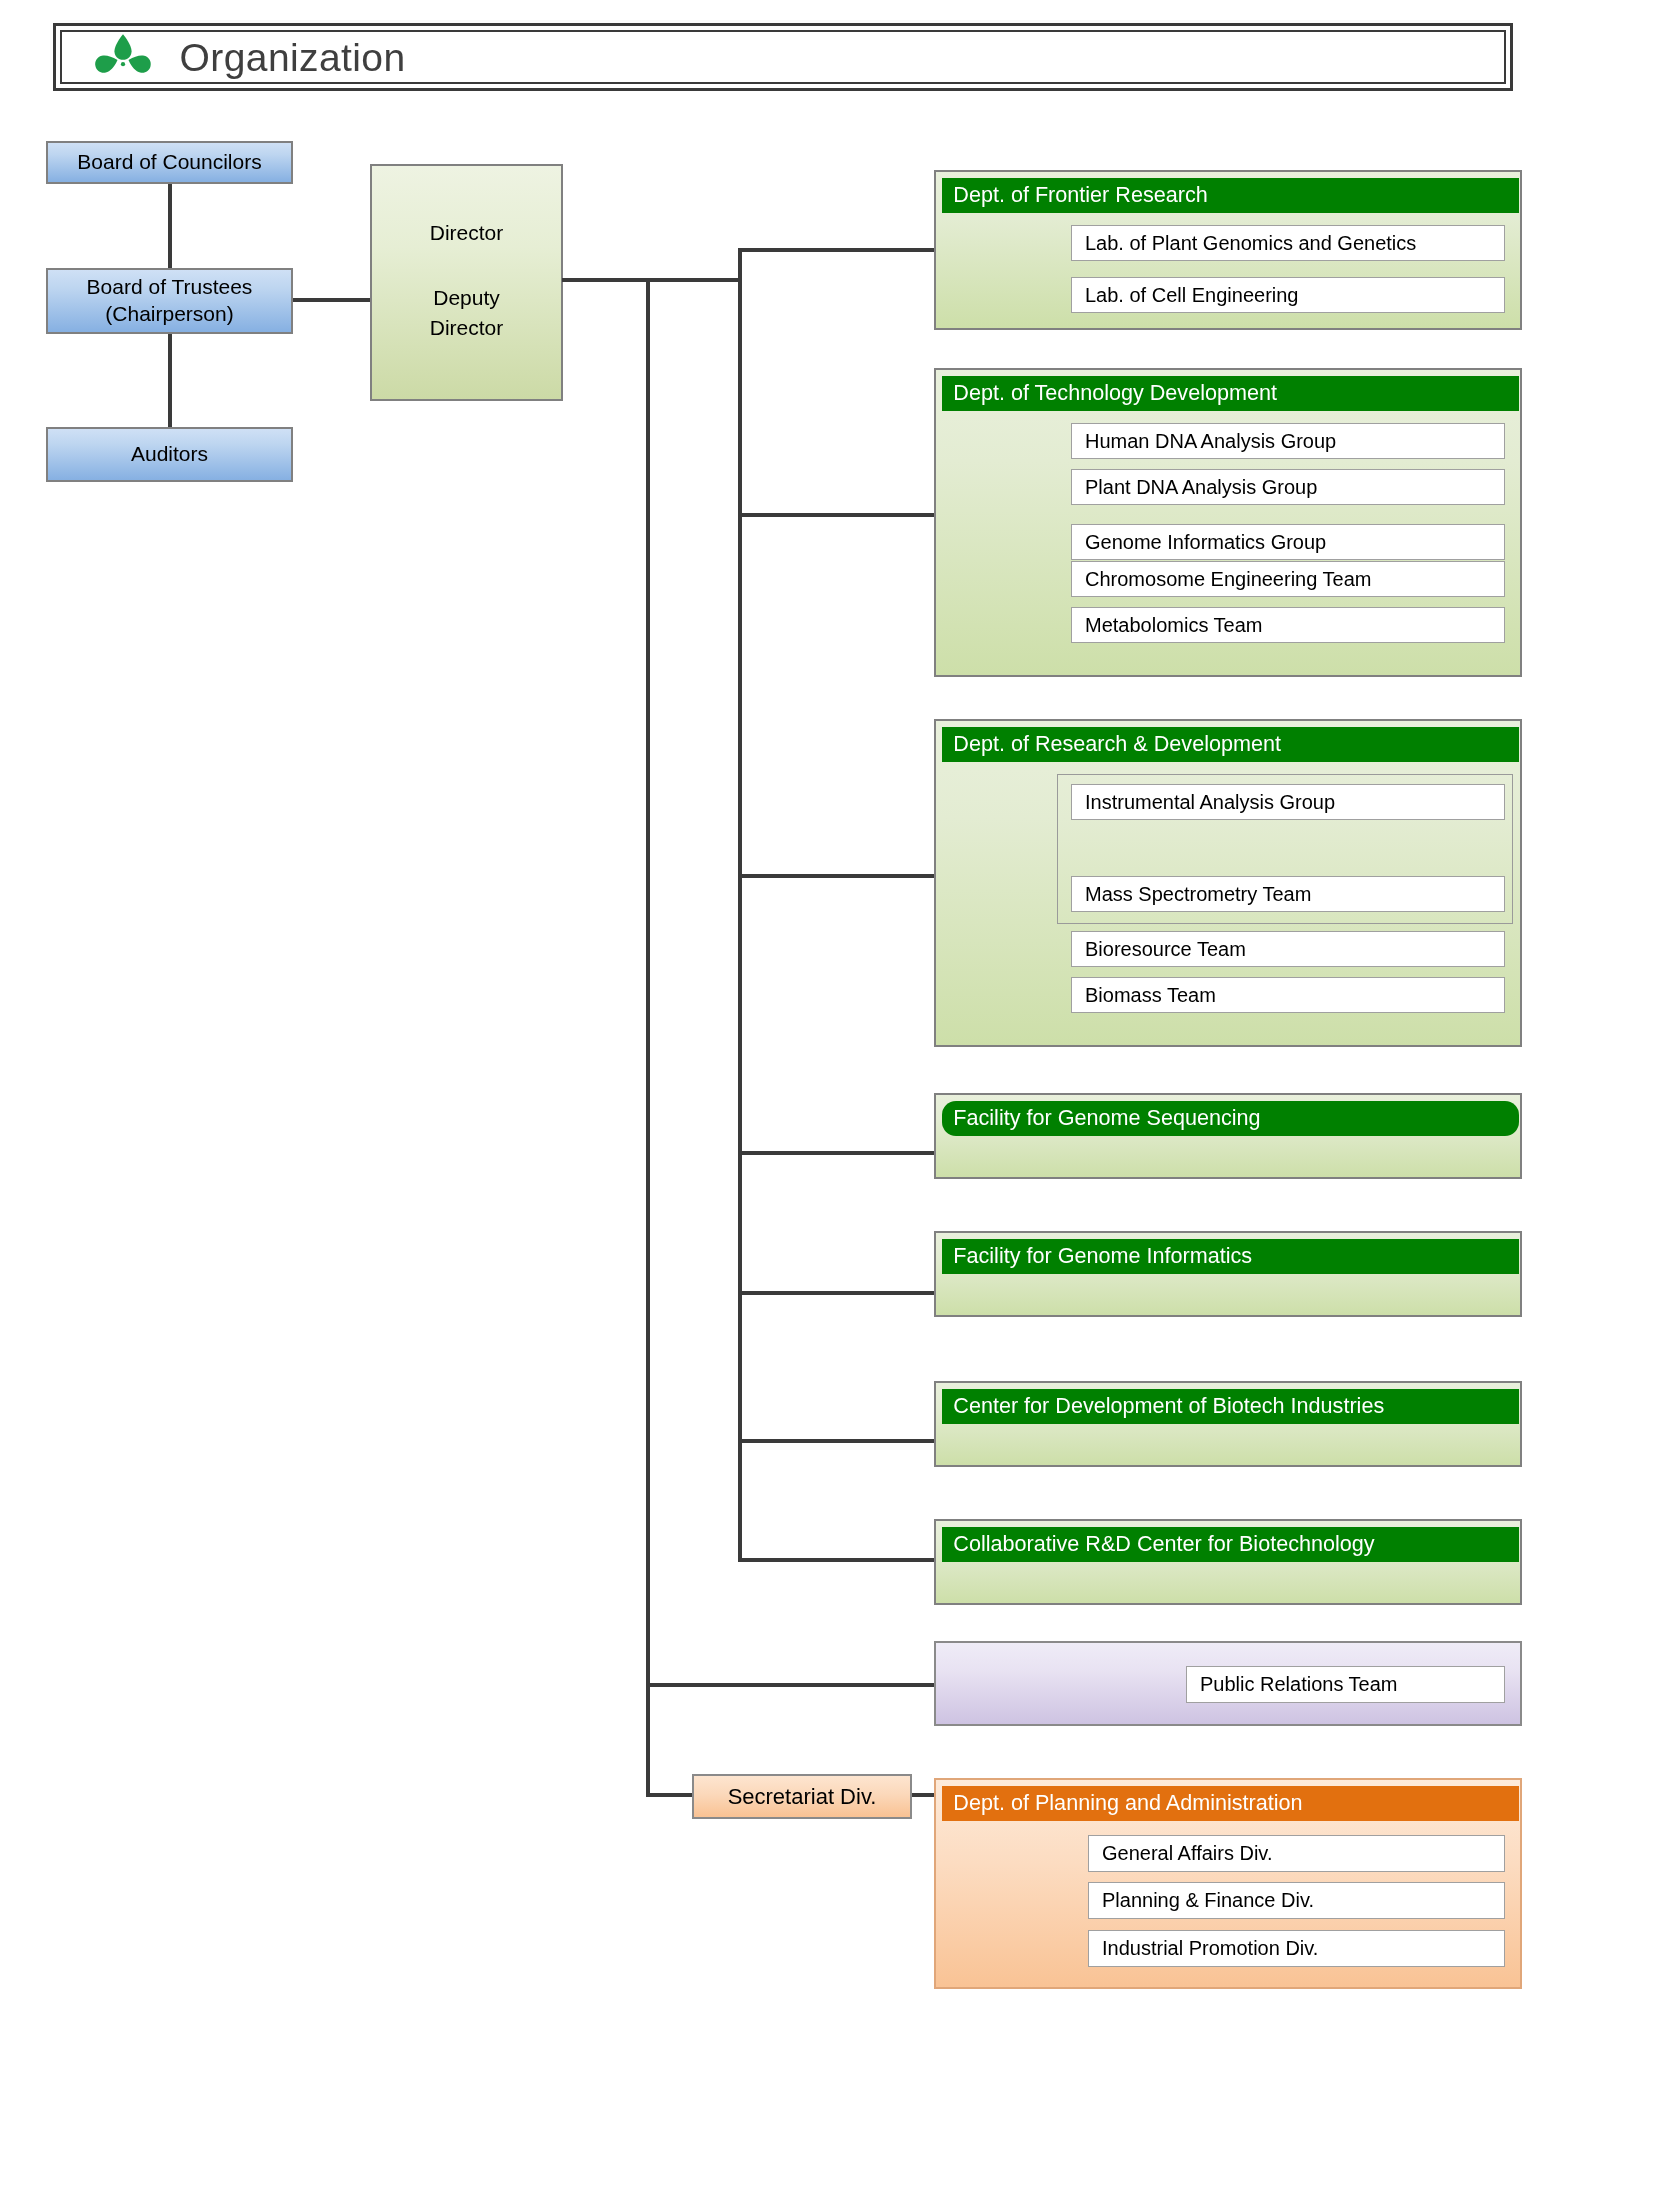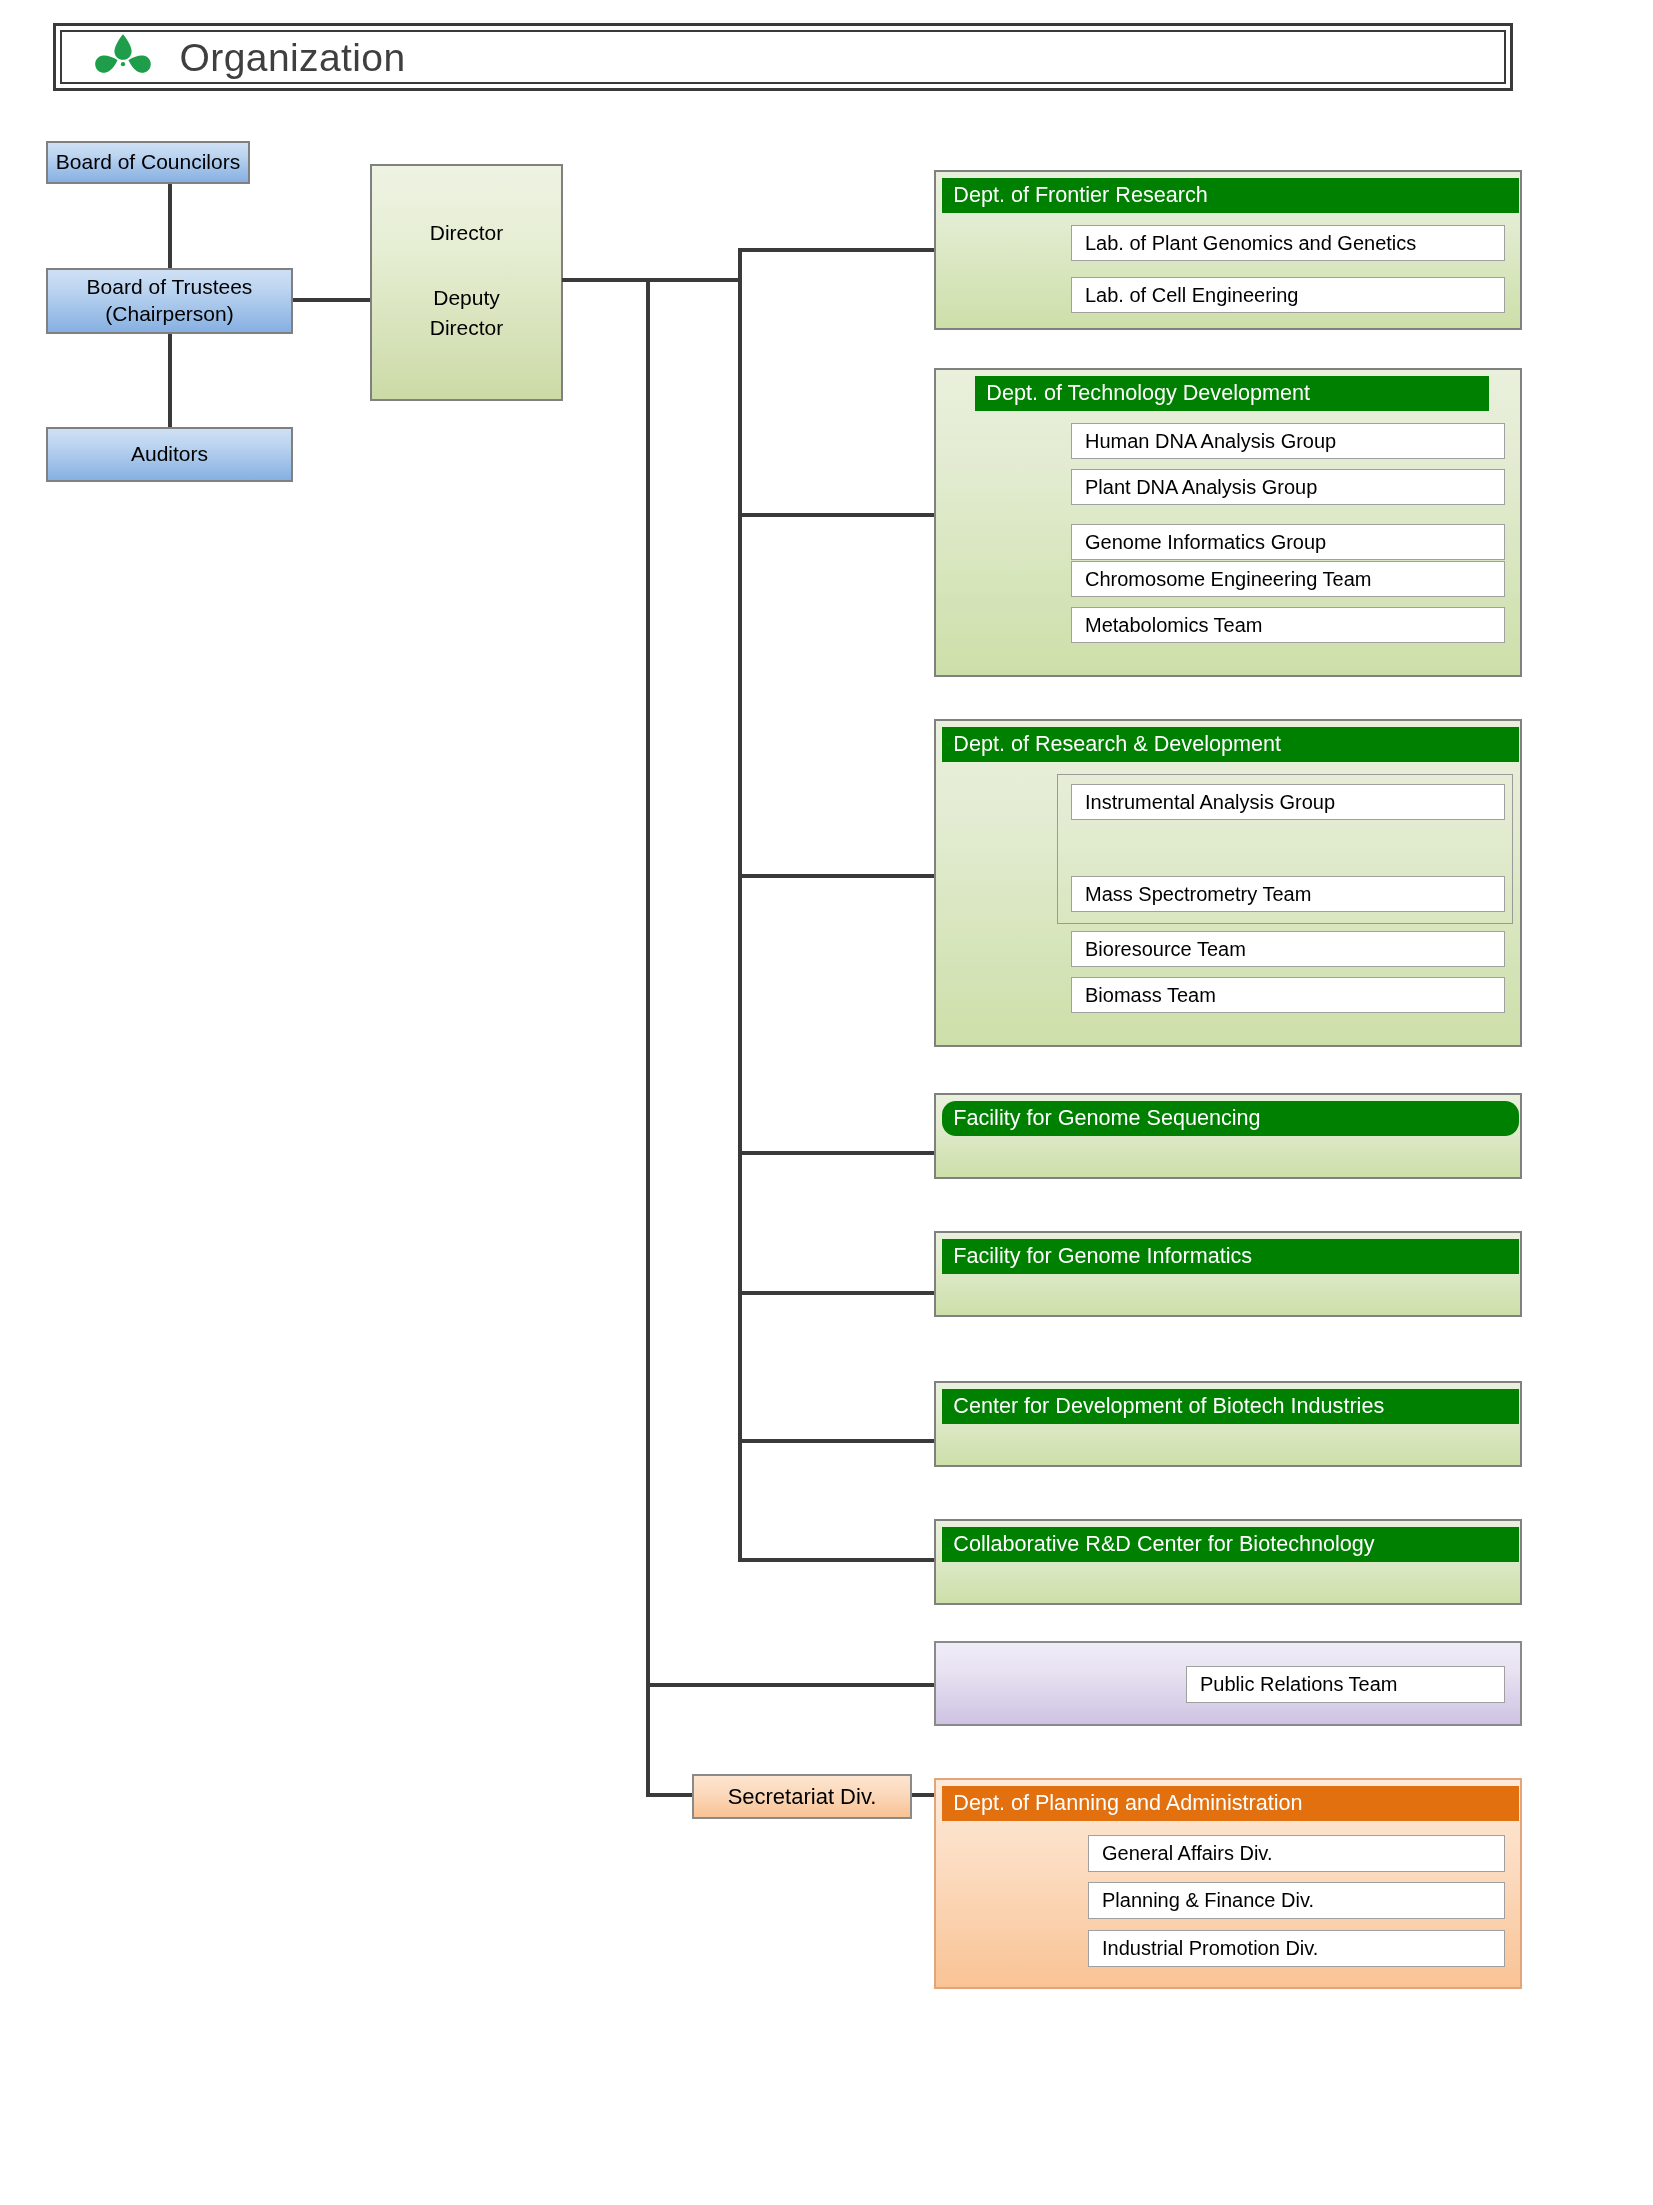--- a/index.html
+++ b/index.html
@@ -181,21 +181,21 @@
         </svg>
       </div>
       <div class="hdr-title">Organization</div>
     </div>
   </div>
 
   <div class="ln" style="left:168px; top:181px; width:4.3px; height:106px;"></div>
   <div class="ln" style="left:168px; top:334px; width:4.3px; height:94px;"></div>
   <div class="ln" style="left:293px; top:298px; width:81px; height:3.6px;"></div>
 
-  <div class="bluebox" style="left:46px; top:141px; width:204px; height:43px;">
+  <div class="bluebox" style="left:46px; top:141px; width:247px; height:43px;">
     <span>Board of Councilors</span>
   </div>
 
   <div class="bluebox" style="left:46px; top:268px; width:247px; height:66px; flex-direction:column;">
     <span>Board of Trustees</span>
     <span>(Chairperson)</span>
   </div>
 
   <div class="bluebox" style="left:46px; top:427px; width:247px; height:55px;">
     <span>Auditors</span>
@@ -225,21 +225,21 @@
   <div class="ln" style="left:646px; top:1793px; width:49px; height:4.3px;"></div>
   <div class="ln" style="left:911px; top:1793px; width:32px; height:4.3px;"></div>
 
   <div class="panel green" style="left:934px; top:170px; width:588px; height:160px;">
     <div class="panel-head green-head" style="width:577px;">Dept. of Frontier Research</div>
     <div class="subitem" style="left:135px; top:53px; width:434px; height:36px;">Lab. of Plant Genomics and Genetics</div>
     <div class="subitem" style="left:135px; top:105px; width:434px; height:36px;">Lab. of Cell Engineering</div>
   </div>
 
   <div class="panel green" style="left:934px; top:368px; width:588px; height:309px;">
-    <div class="panel-head green-head" style="width:514px;margin-left:33px;">Dept. of Technology Development</div>
+    <div class="panel-head green-head" style="width:577px;">Dept. of Technology Development</div>
     <div class="subitem" style="left:135px; top:53px; width:434px; height:36px;">Human DNA Analysis Group</div>
     <div class="subitem" style="left:135px; top:99px; width:434px; height:36px;">Plant DNA Analysis Group</div>
     <div class="subitem" style="left:135px; top:154px; width:434px; height:36px;">Genome Informatics Group</div>
     <div class="subitem" style="left:135px; top:191px; width:434px; height:36px;">Chromosome Engineering Team</div>
     <div class="subitem" style="left:135px; top:237px; width:434px; height:36px;">Metabolomics Team</div>
   </div>
 
   <div class="panel green" style="left:934px; top:719px; width:588px; height:328px;">
     <div class="panel-head green-head" style="width:577px;">Dept. of Research &amp; Development</div>
     <div class="subgroup" style="left:121px; top:53px; width:456px; height:150px;"></div>

